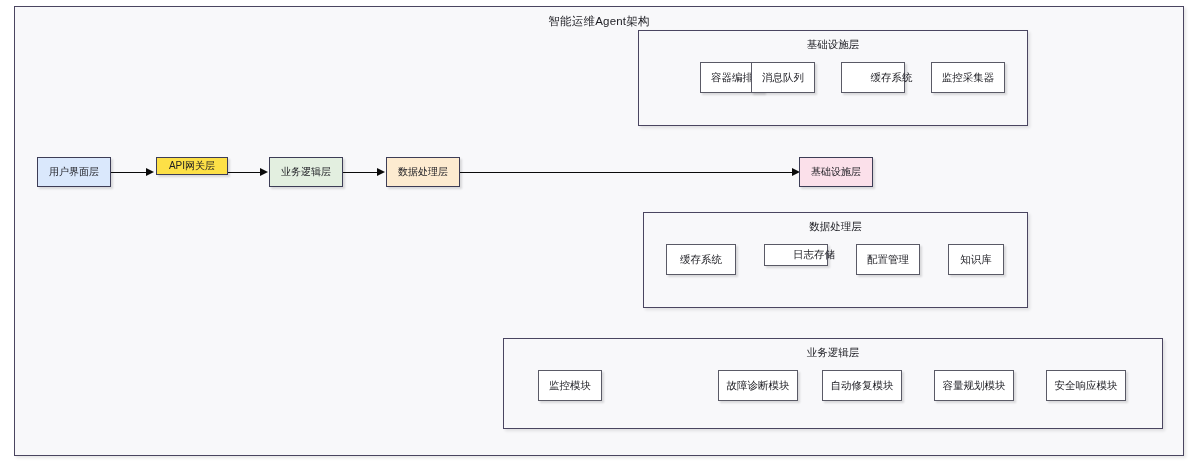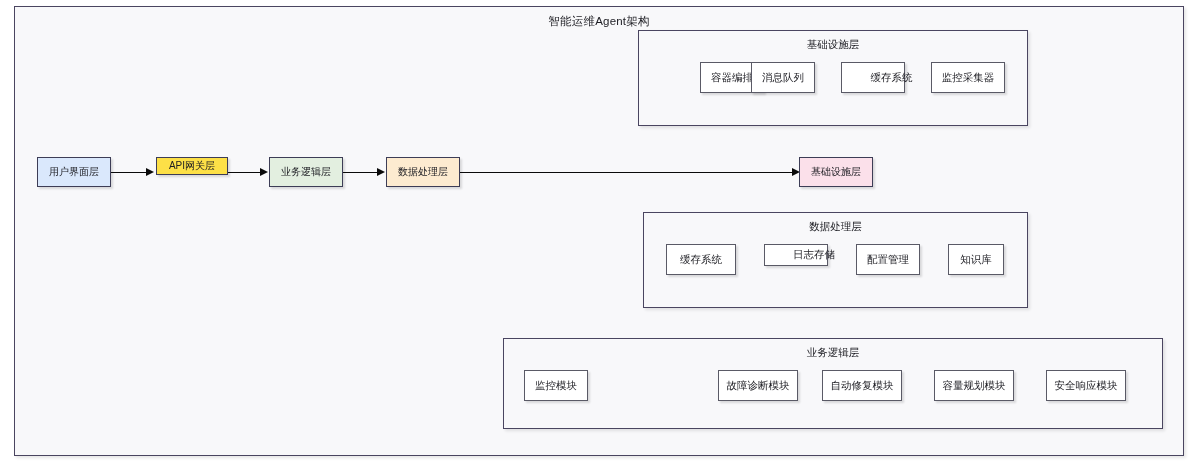--- a/index.html
+++ b/index.html
@@ -117,21 +117,21 @@
   <div class="group-box" style="left:643px; top:212px; width:385px; height:96px;">
     <div class="group-title">数据处理层</div>
     <div class="child-node" style="left:22px; top:31px; width:70px; height:31px;">缓存系统</div>
     <div class="child-node" style="left:120px; top:31px; width:64px; height:22px;padding-left:36px;">日志存储</div>
     <div class="child-node" style="left:212px; top:31px; width:64px; height:31px;">配置管理</div>
     <div class="child-node" style="left:304px; top:31px; width:56px; height:31px;">知识库</div>
   </div>
 
   <div class="group-box" style="left:503px; top:338px; width:660px; height:91px;">
     <div class="group-title">业务逻辑层</div>
-    <div class="child-node" style="left:20px; top:31px; width:64px; height:31px;">监控模块</div>
+    <div class="child-node" style="left:34px; top:31px; width:64px; height:31px;">监控模块</div>
     <div class="child-node" style="left:214px; top:31px; width:80px; height:31px;">故障诊断模块</div>
     <div class="child-node" style="left:318px; top:31px; width:80px; height:31px;">自动修复模块</div>
     <div class="child-node" style="left:430px; top:31px; width:80px; height:31px;">容量规划模块</div>
     <div class="child-node" style="left:542px; top:31px; width:80px; height:31px;">安全响应模块</div>
   </div>
 
   <div class="flow-node" style="left:37px; top:157px; width:74px; height:30px; background:#dae8fc; border:1.3px solid #3d3d56;">用户界面层</div>
   <div class="arrow-line" style="left:111px; top:172px; width:35px;"></div>
   <div class="arrow-head" style="left:146px; top:167.5px;"></div>
 

